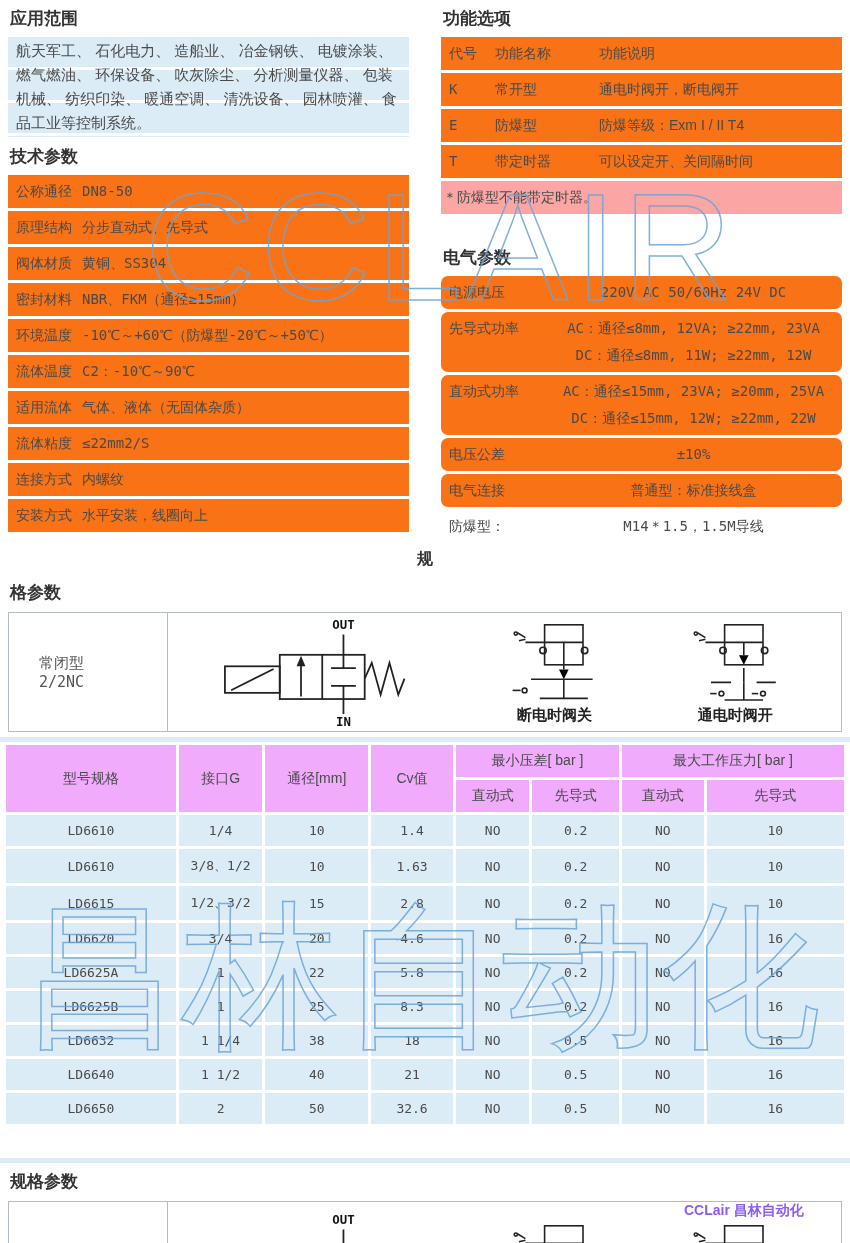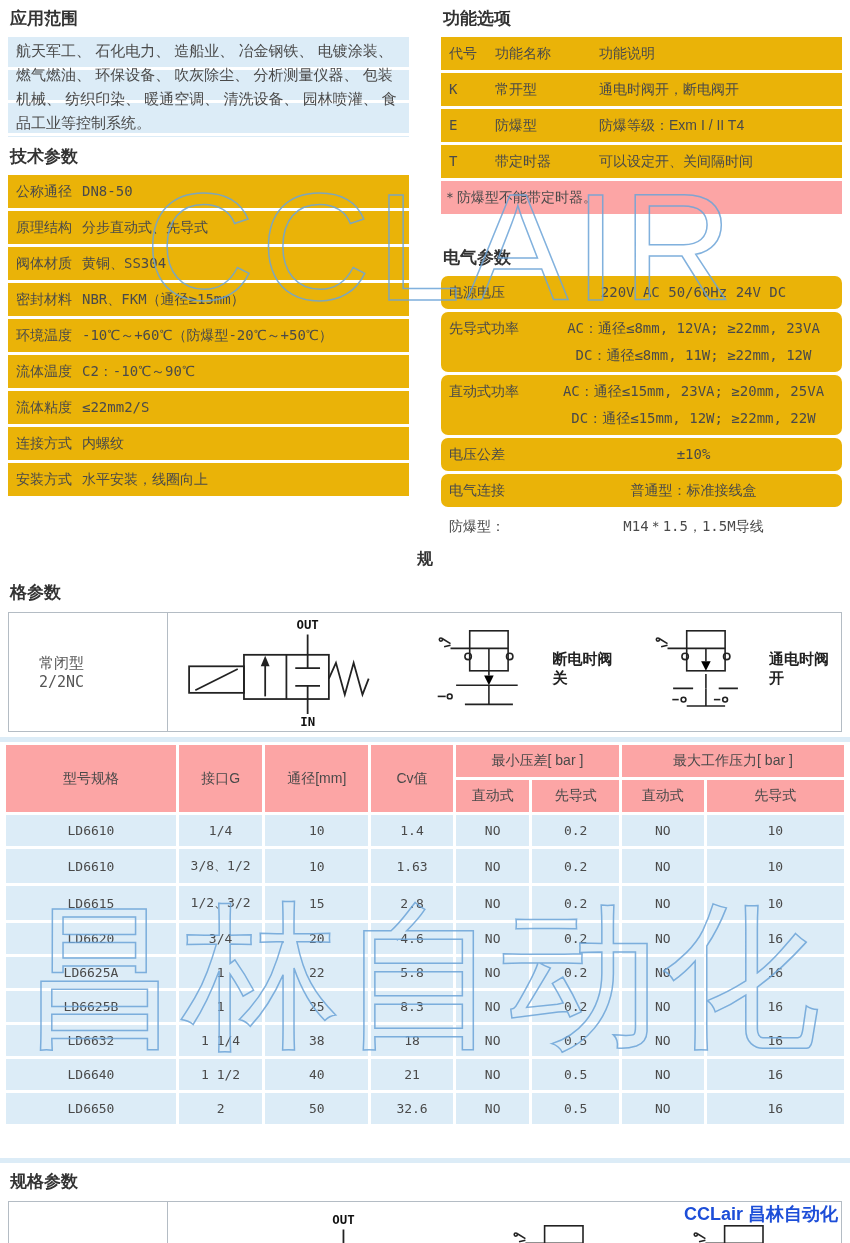--- a/index.html
+++ b/index.html
@@ -3,51 +3,51 @@
 <meta charset="utf-8">
 <style>
   html,body{margin:0;padding:0;background:#fff;}
   .page{position:relative;width:850px;height:1243px;overflow:hidden;background:#fff;
         font-family:"Liberation Sans","DejaVu Sans",sans-serif;color:#4a4a4a;}
   .mono{font-family:"DejaVu Sans Mono","Liberation Mono",monospace;}
   .cols{display:grid;grid-template-columns:1fr 1fr;gap:0 32px;padding:2px 8px 0 8px;}
   .sec-title{font-size:17px;font-weight:bold;color:#333;padding:5px 2px 7px 2px;}
   .app-text{background:repeating-linear-gradient(#dcecf7 0 30px,#ffffff 30px 33px);
             font-size:15px;line-height:24px;padding:2px 8px;color:#4a4a4a;margin-bottom:3px;}
-  .prow{background:#eab308;margin-bottom:3px;padding:6px 8px;font-size:14px;line-height:21px;color:#4a4a4a;}
+  .prow{background:#f97316;margin-bottom:3px;padding:6px 8px;font-size:14px;line-height:21px;color:#4a4a4a;}
   .plabel{margin-right:10px;}
   .frow{display:grid;grid-template-columns:46px 104px 1fr;}
   .fnote{background:#fca5a5;padding:6px 2px;}
   .egap{height:24px;}
   .erow{display:flex;border-radius:7px;}
   .erow .elabel{width:104px;flex:none;}
   .erow .evals{flex:1;}
   .erow .eval{line-height:21px;padding:0 0 6px 0;text-align:center;}
   .erow .eval:last-child{padding-bottom:0;}
   .erow.plain{background:#fff;}
   .overflow-char{text-align:center;font-size:16px;font-weight:bold;color:#333;padding:3px 0 4px 0;}
   .sec-title2{font-size:17px;font-weight:bold;color:#333;padding:7px 2px 8px 10px;}
   .diag-box{margin:0 8px;border:1px solid #b4bcc4;display:flex;height:118px;background:#fff;}
   .diag-left{width:128px;flex:none;border-right:1px solid #b4bcc4;display:flex;flex-direction:column;
              justify-content:center;padding-left:30px;font-size:15px;color:#555;}
   .diag-right{flex:1;display:flex;align-items:center;justify-content:space-evenly;}
-  .state{display:flex;flex-direction:row;align-items:center;}
+  .state{display:flex;flex-direction:column;align-items:center;text-align:right;}
   .state-label{font-weight:bold;font-size:15px;color:#222;margin-top:-6px;}
   .strip{height:5px;background:#dcecf7;margin:5px 0 0 0;}
   table.spec{border-collapse:separate;border-spacing:3px;width:844px;margin:0 3px;table-layout:fixed;}
-  table.spec th{background:#fca5a5;font-weight:normal;font-size:14px;color:#4a4a4a;padding:7px 2px;}
+  table.spec th{background:#f0abfc;font-weight:normal;font-size:14px;color:#4a4a4a;padding:7px 2px;}
   table.spec td{background:#dcecf7;font-size:13px;color:#4a4a4a;text-align:center;padding:8px 2px;}
   .c1{width:20.8%}.c2{width:10.2%}.c3{width:12.6%}.c4{width:10.0%}
   .c5{width:9.0%}.c6{width:10.6%}.c7{width:10.0%}.c8{width:16.8%}
   .gap-lg{height:26px;}
   .wm{position:absolute;left:0;pointer-events:none;z-index:5;}
   #wm1{top:140px;} #wm2{top:846px;}
   .wm-text{fill:none;stroke-width:1.5;opacity:.85;font-family:"Liberation Sans","DejaVu Sans",sans-serif;}
-  .brand{position:absolute;left:684px;top:1202px;z-index:7;font-size:18px;font-weight:bold;
-         color:#1d4ed8;white-space:nowrap;}
+  .brand{position:absolute;left:684px;top:1202px;z-index:7;font-size:14px;font-weight:bold;
+         color:#8b5cf6;white-space:nowrap;}
   svg text.port{font-family:"DejaVu Sans Mono","Liberation Mono",monospace;font-size:14px;fill:#111;font-weight:bold;}
 </style>
 </head>
 <body>
 
 <div class="page">
 
   <svg id="wm1" class="wm" width="850" height="210">
     <text class="wm-text" x="145" y="160" font-size="152" letter-spacing="6" stroke="#6ca4d8">CCLAIR</text>
   </svg>
@@ -60,20 +60,21 @@
       <div class="sec-title">应用范围</div>
       <div class="app-text">航天军工、 石化电力、 造船业、 冶金钢铁、 电镀涂装、 燃气燃油、 环保设备、 吹灰除尘、 分析测量仪器、 包装机械、 纺织印染、 暖通空调、 清洗设备、 园林喷灌、 食品工业等控制系统。</div>
       <div class="sec-title">技术参数</div>
       <div>
           <div class="prow"><span class="plabel">公称通径</span><span class="pval mono">DN8-50</span></div>
           <div class="prow"><span class="plabel">原理结构</span><span class="pval mono">分步直动式、先导式</span></div>
           <div class="prow"><span class="plabel">阀体材质</span><span class="pval mono">黄铜、SS304</span></div>
           <div class="prow"><span class="plabel">密封材料</span><span class="pval mono">NBR、FKM（通径≥15mm）</span></div>
           <div class="prow"><span class="plabel">环境温度</span><span class="pval mono">-10℃～+60℃（防爆型-20℃～+50℃）</span></div>
           <div class="prow"><span class="plabel">流体温度</span><span class="pval mono">C2：-10℃～90℃</span></div>
+          <div class="prow"><span class="plabel">适用流体</span><span class="pval mono">气体、液体（无固体杂质）</span></div>
           <div class="prow"><span class="plabel">流体粘度</span><span class="pval mono">≤22mm2/S</span></div>
           <div class="prow"><span class="plabel">连接方式</span><span class="pval mono">内螺纹</span></div>
           <div class="prow"><span class="plabel">安装方式</span><span class="pval mono">水平安装，线圈向上</span></div>
         </div>
     </div>
     <div>
       <div class="sec-title">功能选项</div>
       <div class="prow frow">
         <span>代号</span>
         <span>功能名称</span>

